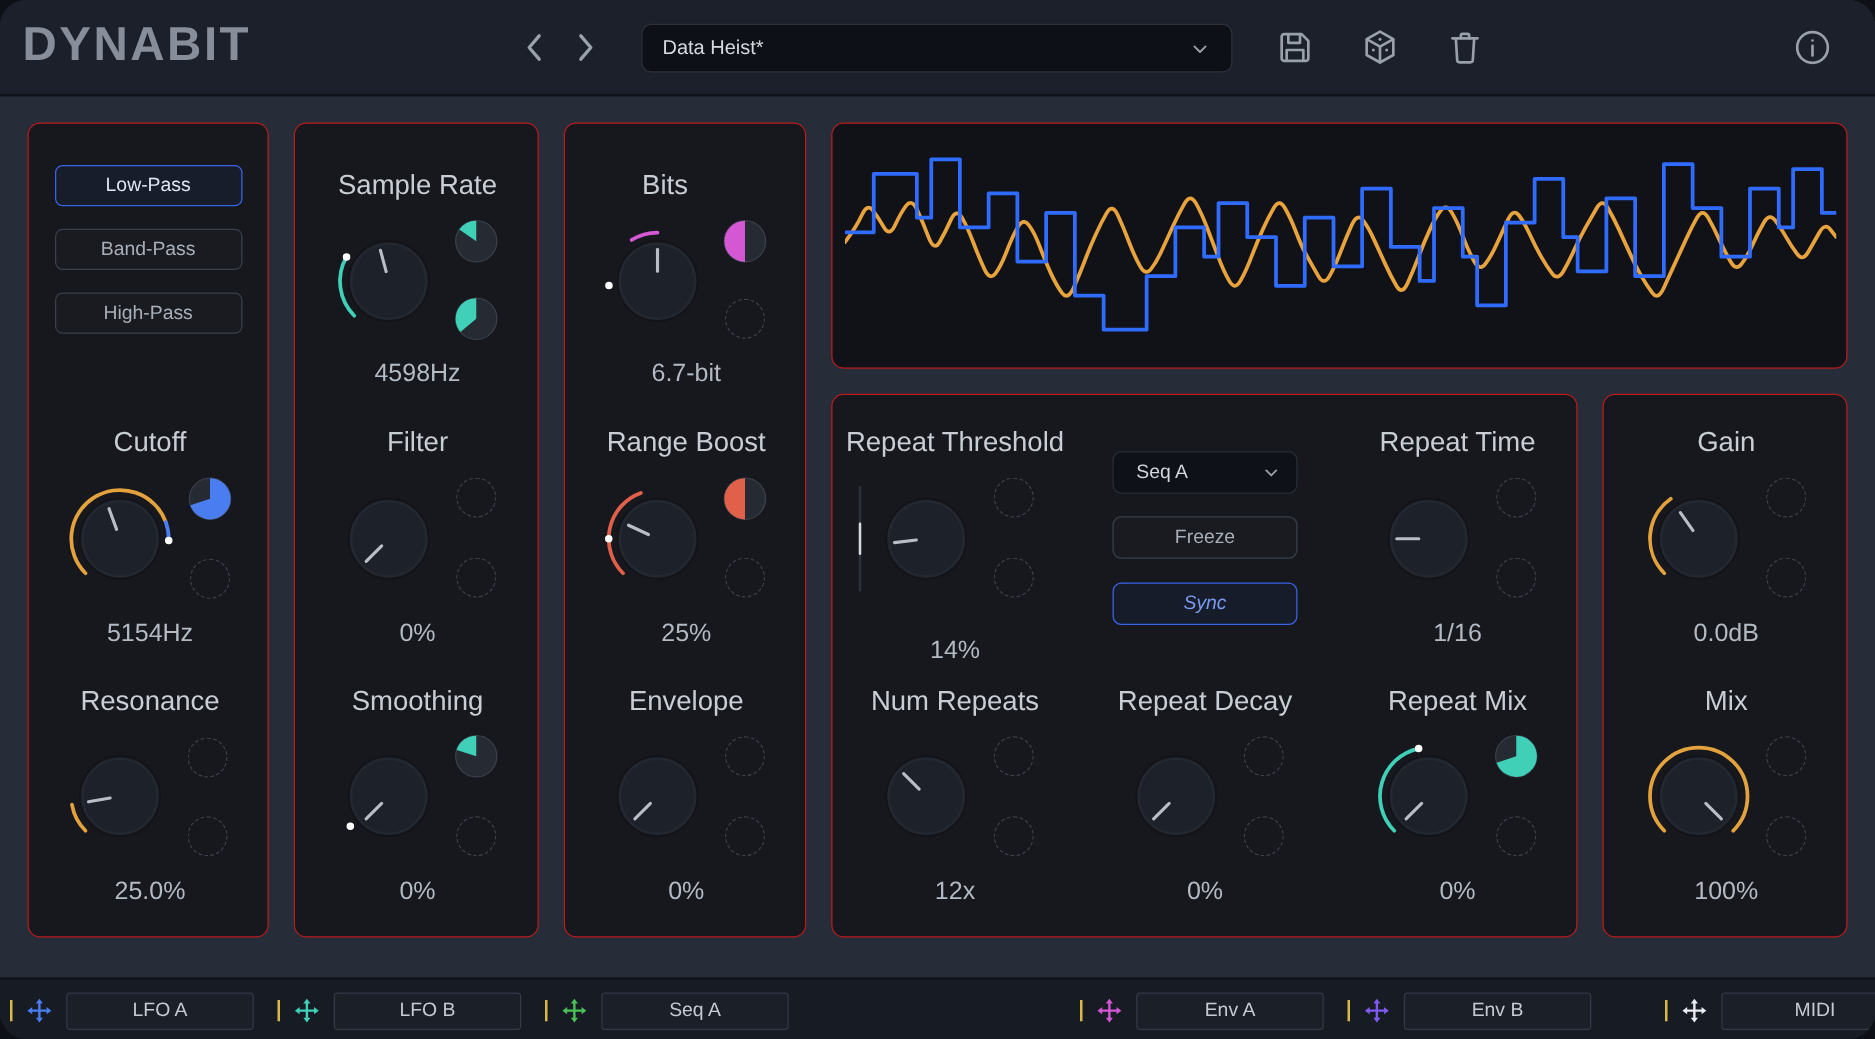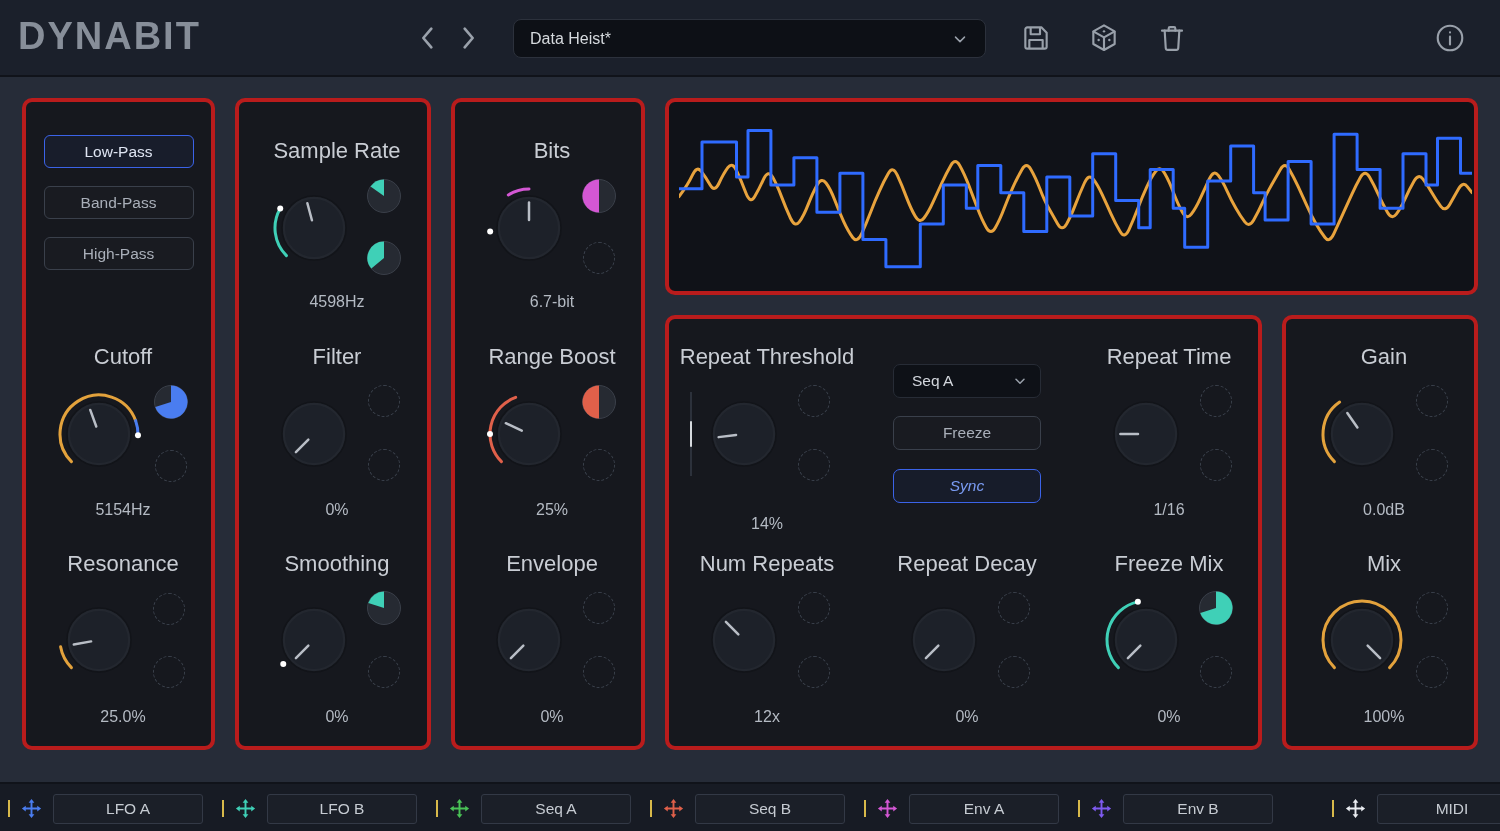--- a/index.html
+++ b/index.html
@@ -1,31 +1,31 @@
 <!DOCTYPE html>
 <html><head>
 <meta charset="utf-8">
 <style>
   * { margin:0; padding:0; box-sizing:border-box; font-family:"Liberation Sans", sans-serif; }
   html,body { background:#0d1016; }
-  .app { position:relative; width:1500px; height:831px; background:#262c38; overflow:hidden; }
+  .app { position:relative; width:1500px; height:831px; background:#262c38; overflow:hidden;border-radius:21px; }
 
   
   .header { position:absolute; left:0; top:0; width:1500px; height:77px; background:#1b202b; border-bottom:2px solid #10131a; }
   .logo { position:absolute; left:18px; top:15px; font-size:38px; font-weight:bold; letter-spacing:2px; color:#878e99; }
   .navbtn { position:absolute; top:22px; width:32px; height:32px; background:none; border:none; color:#9aa1ab; cursor:pointer; }
   .preset { position:absolute; left:513px; top:19px; width:473px; height:39px; background:#0d1016; border:1px solid #2c313c; border-radius:8px; display:flex; align-items:center; padding:0 16px; color:#d6dade; font-size:16px; cursor:pointer; }
   .preset .pname { flex:1; text-align:left; }
   .hicon { position:absolute; top:22px; width:32px; height:32px; background:none; border:none; color:#99a0aa; cursor:pointer; }
   .hicon svg, .navbtn svg { width:100%; height:100%; }
 
   
-  .panel { position:absolute; background:#16181e; border:4px solid #b91c1c; border-radius:10px; }
+  .panel { position:absolute; background:#16181e; border:1px solid #b91c1c; border-radius:10px; }
   .lbl { position:absolute; transform:translate(-50%,-50%); font-size:22px; color:#c9cdd4; white-space:nowrap; }
-  .val { position:absolute; transform:translate(-50%,-50%); font-size:16px; color:#b4bac3; white-space:nowrap; }
+  .val { position:absolute; transform:translate(-50%,-50%); font-size:20px; color:#b4bac3; white-space:nowrap; }
   .knob { position:absolute; width:86px; height:86px; transform:translate(-50%,-50%); cursor:pointer; }
   .pie { position:absolute; width:36px; height:36px; transform:translate(-50%,-50%); cursor:pointer; }
   .dashed { position:absolute; width:32px; height:32px; border:1.5px dashed #3b414c; border-radius:50%; transform:translate(-50%,-50%); }
 
   .modebtn { position:absolute; left:50%; transform:translateX(-50%); width:150px; height:33px; border-radius:6px; background:rgba(255,255,255,0.015); border:1px solid #3a404b; color:#a9afb9; font-size:15.5px; cursor:pointer; }
   .modebtn.active { border-color:#3b63e8; color:#dfe5f2; background:rgba(59,99,232,0.07); }
 
   .gbtn { position:absolute; width:148px; height:34px; border-radius:7px; background:rgba(255,255,255,0.015); border:1px solid #3a404b; color:#a9afb9; font-size:15.5px; cursor:pointer; }
   .gbtn.sync { border-color:#3b63e8; color:#7a9bf2; background:rgba(59,99,232,0.06);font-style:italic; }
   .ddl { position:absolute; width:148px; height:34px; border-radius:7px; background:#0e1117; border:1px solid #272c36; color:#d3d7dd; font-size:15.5px; display:flex; align-items:center; padding:0 12px 0 18px; cursor:pointer; }
@@ -176,21 +176,21 @@
         </svg></div>
     <div class="pie" style="left:145px;top:506px"><svg width="36" height="36">
           <circle cx="18" cy="18" r="16.5" fill="#262a32" stroke="#3a3f49" stroke-width="1"></circle>
           <path d="M 18 18 L 18.00 1.50 A 16.5 16.5 0 0 0 2.31 12.90 Z" fill="#3fd0b7"></path>
         </svg></div>
     <div class="dashed" style="left:145px;top:570px"></div>
     <div class="val" style="left:98px;top:615px">0%</div>
   </section>
 
   <section class="panel" style="left:451px;top:98px;width:194px;height:652px">
-    <div class="lbl" style="left:97px;top:49px">Bits</div>
+    <div class="lbl" style="left:80px;top:49px">Bits</div>
     <div class="knob" style="left:74px;top:126px"><svg width="86" height="86">
           <circle cx="43" cy="43" r="32" fill="#23272f" stroke="#121419" stroke-width="1.5"></circle>
           <circle cx="43" cy="43" r="29" fill="#1d2129"></circle>
           <path d="M 22.33 9.93 A 39 39 0 0 1 43.00 4.00" stroke="#d457d4" stroke-width="3" fill="none" stroke-linecap="round"></path>
           <line x1="43.00" y1="35.00" x2="43.00" y2="17.40" stroke="#b9bec6" stroke-width="2.5" stroke-linecap="round"></line>
           <circle cx="4.15" cy="46.40" r="3" fill="#ffffff"></circle>
         </svg></div>
     <div class="pie" style="left:144px;top:94px"><svg width="36" height="36">
           <circle cx="18" cy="18" r="16.5" fill="#262a32" stroke="#3a3f49" stroke-width="1"></circle>
           <path d="M 18 18 L 18.00 1.50 A 16.5 16.5 0 0 0 18.00 34.50 Z" fill="#d457d4"></path>
@@ -277,21 +277,21 @@
     <div class="lbl" style="left:298px;top:245px">Repeat Decay</div>
     <div class="knob" style="left:275px;top:321px"><svg width="86" height="86">
           <circle cx="43" cy="43" r="32" fill="#23272f" stroke="#121419" stroke-width="1.5"></circle>
           <circle cx="43" cy="43" r="29" fill="#1d2129"></circle>
           <line x1="37.34" y1="48.66" x2="24.90" y2="61.10" stroke="#b9bec6" stroke-width="2.5" stroke-linecap="round"></line>
         </svg></div>
     <div class="dashed" style="left:345px;top:289px"></div>
     <div class="dashed" style="left:345px;top:353px"></div>
     <div class="val" style="left:298px;top:398px">0%</div>
 
-    <div class="lbl" style="left:500px;top:245px">Freeze Mix</div>
+    <div class="lbl" style="left:500px;top:245px">Repeat Mix</div>
     <div class="knob" style="left:477px;top:321px"><svg width="86" height="86">
           <circle cx="43" cy="43" r="32" fill="#23272f" stroke="#121419" stroke-width="1.5"></circle>
           <circle cx="43" cy="43" r="29" fill="#1d2129"></circle>
           <path d="M 15.42 70.58 A 39 39 0 0 1 34.89 4.85" stroke="#3fd0b7" stroke-width="3" fill="none" stroke-linecap="round"></path>
           <line x1="37.34" y1="48.66" x2="24.90" y2="61.10" stroke="#b9bec6" stroke-width="2.5" stroke-linecap="round"></line>
           <circle cx="34.89" cy="4.85" r="3" fill="#ffffff"></circle>
         </svg></div>
     <div class="pie" style="left:547px;top:289px"><svg width="36" height="36">
           <circle cx="18" cy="18" r="16.5" fill="#262a32" stroke="#3a3f49" stroke-width="1"></circle>
           <path d="M 18 18 L 18.00 1.50 A 16.5 16.5 0 1 1 2.31 23.10 Z" fill="#3fd0b7"></path>
@@ -339,27 +339,20 @@
           </svg></div>
       <button class="srcbtn">LFO B</button>
     </div>
     <div class="slot" style="left:436px">
       <div class="tick"></div>
       <div class="cross" style="color: rgb(73, 194, 86);"><svg viewBox="0 0 24 24">
             <path d="M12 2 L15 6 H13 V11 H18 V9 L22 12 L18 15 V13 H13 V18 H15 L12 22 L9 18 H11 V13 H6 V15 L2 12 L6 9 V11 H11 V6 H9 Z" fill="currentColor"></path>
           </svg></div>
       <button class="srcbtn">Seq A</button>
     </div>
-    <div class="slot" style="left:650px">
-      <div class="tick"></div>
-      <div class="cross" style="color: rgb(224, 96, 74);"><svg viewBox="0 0 24 24">
-            <path d="M12 2 L15 6 H13 V11 H18 V9 L22 12 L18 15 V13 H13 V18 H15 L12 22 L9 18 H11 V13 H6 V15 L2 12 L6 9 V11 H11 V6 H9 Z" fill="currentColor"></path>
-          </svg></div>
-      <button class="srcbtn">Seq B</button>
-    </div>
     <div class="slot" style="left:864px">
       <div class="tick"></div>
       <div class="cross" style="color: rgb(212, 87, 212);"><svg viewBox="0 0 24 24">
             <path d="M12 2 L15 6 H13 V11 H18 V9 L22 12 L18 15 V13 H13 V18 H15 L12 22 L9 18 H11 V13 H6 V15 L2 12 L6 9 V11 H11 V6 H9 Z" fill="currentColor"></path>
           </svg></div>
       <button class="srcbtn">Env A</button>
     </div>
     <div class="slot" style="left:1078px">
       <div class="tick"></div>
       <div class="cross" style="color: rgb(126, 90, 240);"><svg viewBox="0 0 24 24">

